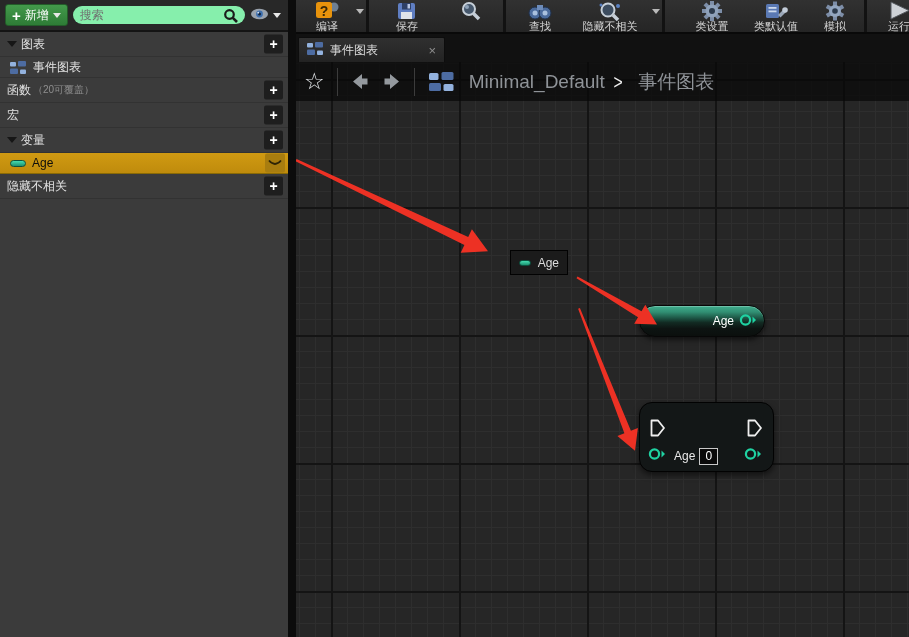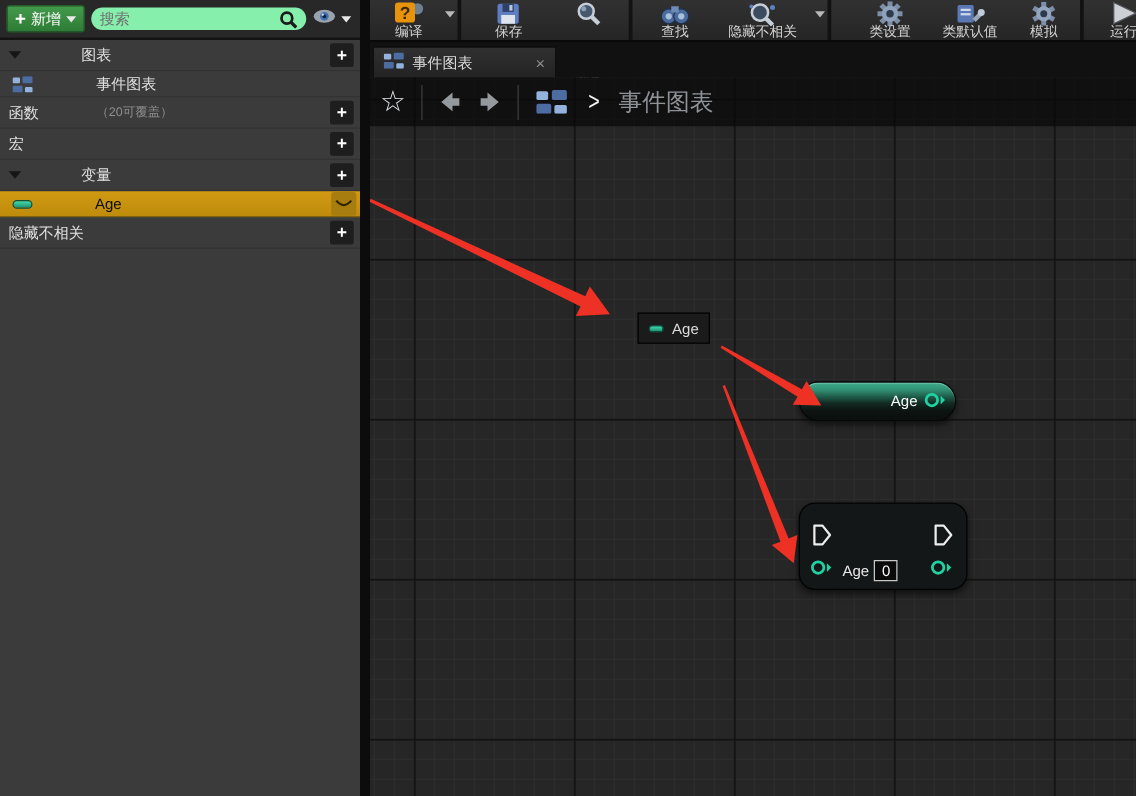--- a/index.html
+++ b/index.html
@@ -17,21 +17,21 @@
 .add-plus { font-weight:bold; font-size:15px; line-height:15px; }
 .dd-tri { width:0; height:0; border-left:4px solid transparent; border-right:4px solid transparent;
   border-top:5px solid #e8e8e8; }
 .search { flex:1; height:18px; background:#86efac; border-radius:9px;
   display:flex; align-items:center; padding:0 7px; font-size:12px; color:#707070;gap:24px; }
 .search .mag { margin-left:auto; display:flex; }
 .eye-wrap { display:flex; align-items:center; gap:4px; padding-right:2px; }
 
 .rows { flex:1; background:#3b3b3b; }
 .row { display:flex; align-items:center; border-bottom:1px solid #323232;
-  padding:0 7px; position:relative; height:25px; background:#3b3b3b;gap:44px; }
+  padding:0 7px; position:relative; height:25px; background:#3b3b3b; }
 .row.item { height:21px; padding-left:10px; }
 .row .tri-down { width:0; height:0; border-left:5px solid transparent;
   border-right:5px solid transparent; border-top:6px solid #161616; margin-right:4px; }
 .row .lbl { font-size:12px; color:#e2e2e2; }
 .row .sub { font-size:10px; color:#8f8f8f; margin-left:2px; }
 .row.item .lbl { margin-left:6px; }
 .add-btn { position:absolute; right:5px; top:50%; transform:translateY(-50%);
   width:19px; height:19px; background:#1e1e1e; border-radius:2px; color:#fff;
   font-size:14px; font-weight:bold; text-align:center; line-height:18px; }
 .row.selected { background:linear-gradient(#d09a12,#bf8b0c); border-bottom:1px solid #8a6a05; }
@@ -339,20 +339,21 @@
         </span>
         <span class="crumb-sep"></span>
         <span class="crumb-ico">
           <svg width="25" height="19">
               <rect x="0" y="1" width="9.5" height="7" rx="1.5" fill="#93b2de"></rect>
               <rect x="12.5" y="0" width="12" height="8" rx="1.5" fill="#4d6ca2"></rect>
               <rect x="0" y="11" width="12" height="8" rx="1.5" fill="#4d6ca2"></rect>
               <rect x="14.5" y="12" width="10" height="7" rx="1.5" fill="#93b2de"></rect>
             </svg>
         </span>
+        <span class="crumb-text">Minimal_Default</span>
         <span class="crumb-chev">&gt;</span>
         <span class="crumb-text">事件图表</span>
       </div>
 
       <div class="ghost-node">
         <span class="pill"></span>
         <span>Age</span>
       </div>
 
       <div class="getter-node">

